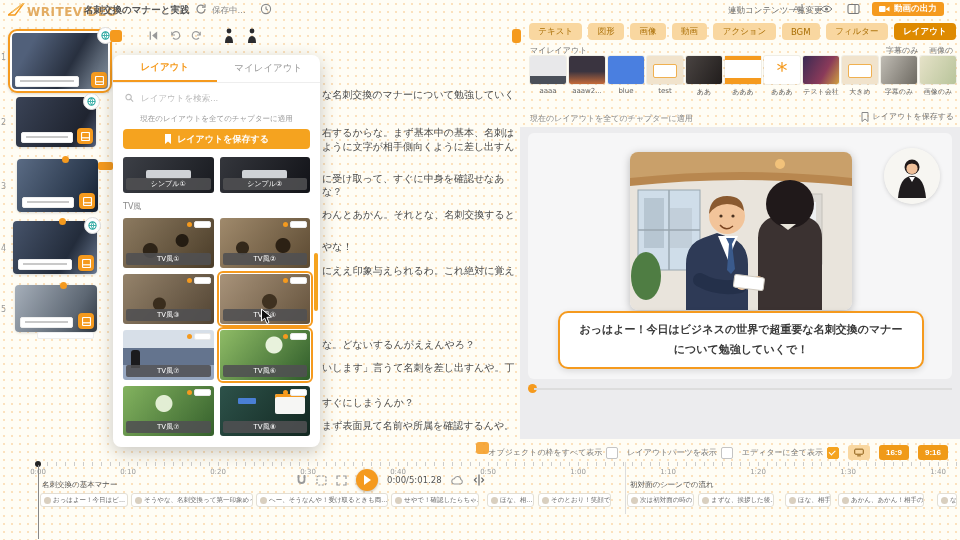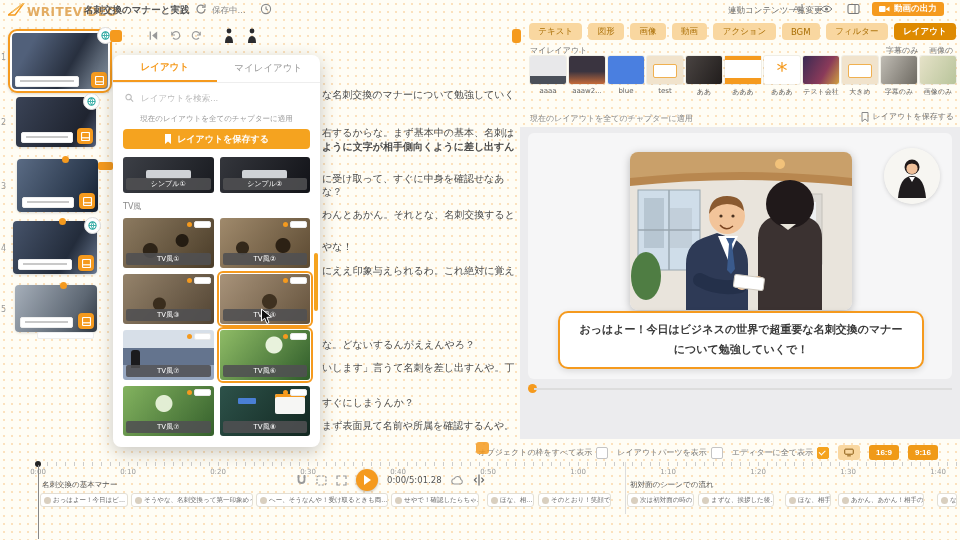--- a/index.html
+++ b/index.html
@@ -115,21 +115,21 @@
   .scene{position:absolute;left:110px;top:25px;width:222px;height:158px;border-radius:8px;overflow:hidden;
     box-shadow:0 2px 8px rgba(0,0,0,.25);cursor:pointer;}
   .avatar{position:absolute;left:364px;top:21px;width:56px;height:56px;border-radius:50%;background:#F7F6F2;
     box-shadow:0 1px 4px rgba(0,0,0,.15);overflow:hidden;cursor:pointer;}
   .subtitle{position:absolute;left:38px;top:184px;width:366px;min-height:42px;background:#fff;border:2px solid #F59A1E;
     border-radius:10px;box-shadow:0 2px 6px rgba(0,0,0,.12);font-size:11px;font-weight:bold;color:#3a3a3a;
     display:flex;align-items:center;justify-content:center;text-align:center;padding:7px 16px;box-sizing:border-box;line-height:1.8;cursor:pointer;}
   .prog-dot{position:absolute;left:8px;top:257px;width:9px;height:9px;border-radius:50%;background:#F59A1E;cursor:pointer;}
   .prog-line{position:absolute;left:14px;right:8px;top:261px;height:2px;background:#ddd;}
   
-  .controls{position:absolute;right:22px;top:445px;display:flex;align-items:center;gap:9px;}
+  .controls{position:absolute;right:12px;top:445px;display:flex;align-items:center;gap:9px;}
   .ctg{display:flex;align-items:center;gap:4px;font-size:8px;color:#777;cursor:pointer;}
   .cbox{width:10px;height:10px;border:1px solid #c4c4c4;border-radius:2px;background:#fff;}
   .cbox.checked{background:#F5A31F;border-color:#F5A31F;}
   .cbox.checked::after{content:"";display:block;width:5px;height:2.5px;border-left:1.5px solid #fff;border-bottom:1.5px solid #fff;
     transform:rotate(-45deg);margin:2px 0 0 1.5px;}
   .screen-btn{width:22px;height:15px;background:#F9D7A0;border:none;border-radius:3px;display:flex;align-items:center;justify-content:center;cursor:pointer;}
   .ratio-btn{height:15px;background:#F09A18;border:none;border-radius:3px;color:#fff;font-size:8px;font-weight:bold;padding:0 7px;cursor:pointer;}
   
   .playbar{position:absolute;left:296px;top:468px;height:24px;display:flex;align-items:center;gap:9px;}
   .playbtn{width:22px;height:22px;border-radius:50%;background:#F59A1E;border:none;display:flex;align-items:center;justify-content:center;cursor:pointer;box-shadow:0 1px 3px rgba(0,0,0,.25);}
@@ -295,21 +295,21 @@
         <circle cx="5" cy="3" r="2.4" fill="#2b2b2e"></circle>
         <path d="M1 15q0-7 4-7t4 7z" fill="#2b2b2e"></path>
       </svg>
   </div>
   <div class="anchor-orange" style="left:110px;top:30px"></div>
   <div class="anchor-orange" style="left:512px;top:29px;width:9px;height:14px"></div>
 
   <div id="script-lines">
       <div class="sline" style="top: 88px;">な名刺交換のマナーについて勉強していく</div>
       <div class="sline" style="top: 126px;">右するからな。まず基本中の基本、名刺は</div>
-      <div class="sline" style="top: 140px; font-weight: bold;">ように文字が相手側向くように差し出すん</div>
+      <div class="sline" style="top: 140px;">ように文字が相手側向くように差し出すん</div>
       <div class="sline" style="top: 172px;">に受け取って、すぐに中身を確認せなあ</div>
       <div class="sline" style="top: 185px;">な？</div>
       <div class="sline" style="top: 208px;">わんとあかん。それとな、名刺交換すると</div>
       <div class="sline" style="top: 240px;">やな！</div>
       <div class="sline" style="top: 264px;">にええ印象与えられるわ。これ絶対に覚え</div>
       <div class="sline" style="top: 338px;">な。どないするんがええんやろ？</div>
       <div class="sline" style="top: 361px;">いします」言うて名刺を差し出すんや。丁</div>
       <div class="sline" style="top: 396px;">すぐにしまうんか？</div>
       <div class="sline" style="top: 419px;">まず表面見て名前や所属を確認するんや。</div>
     </div>

